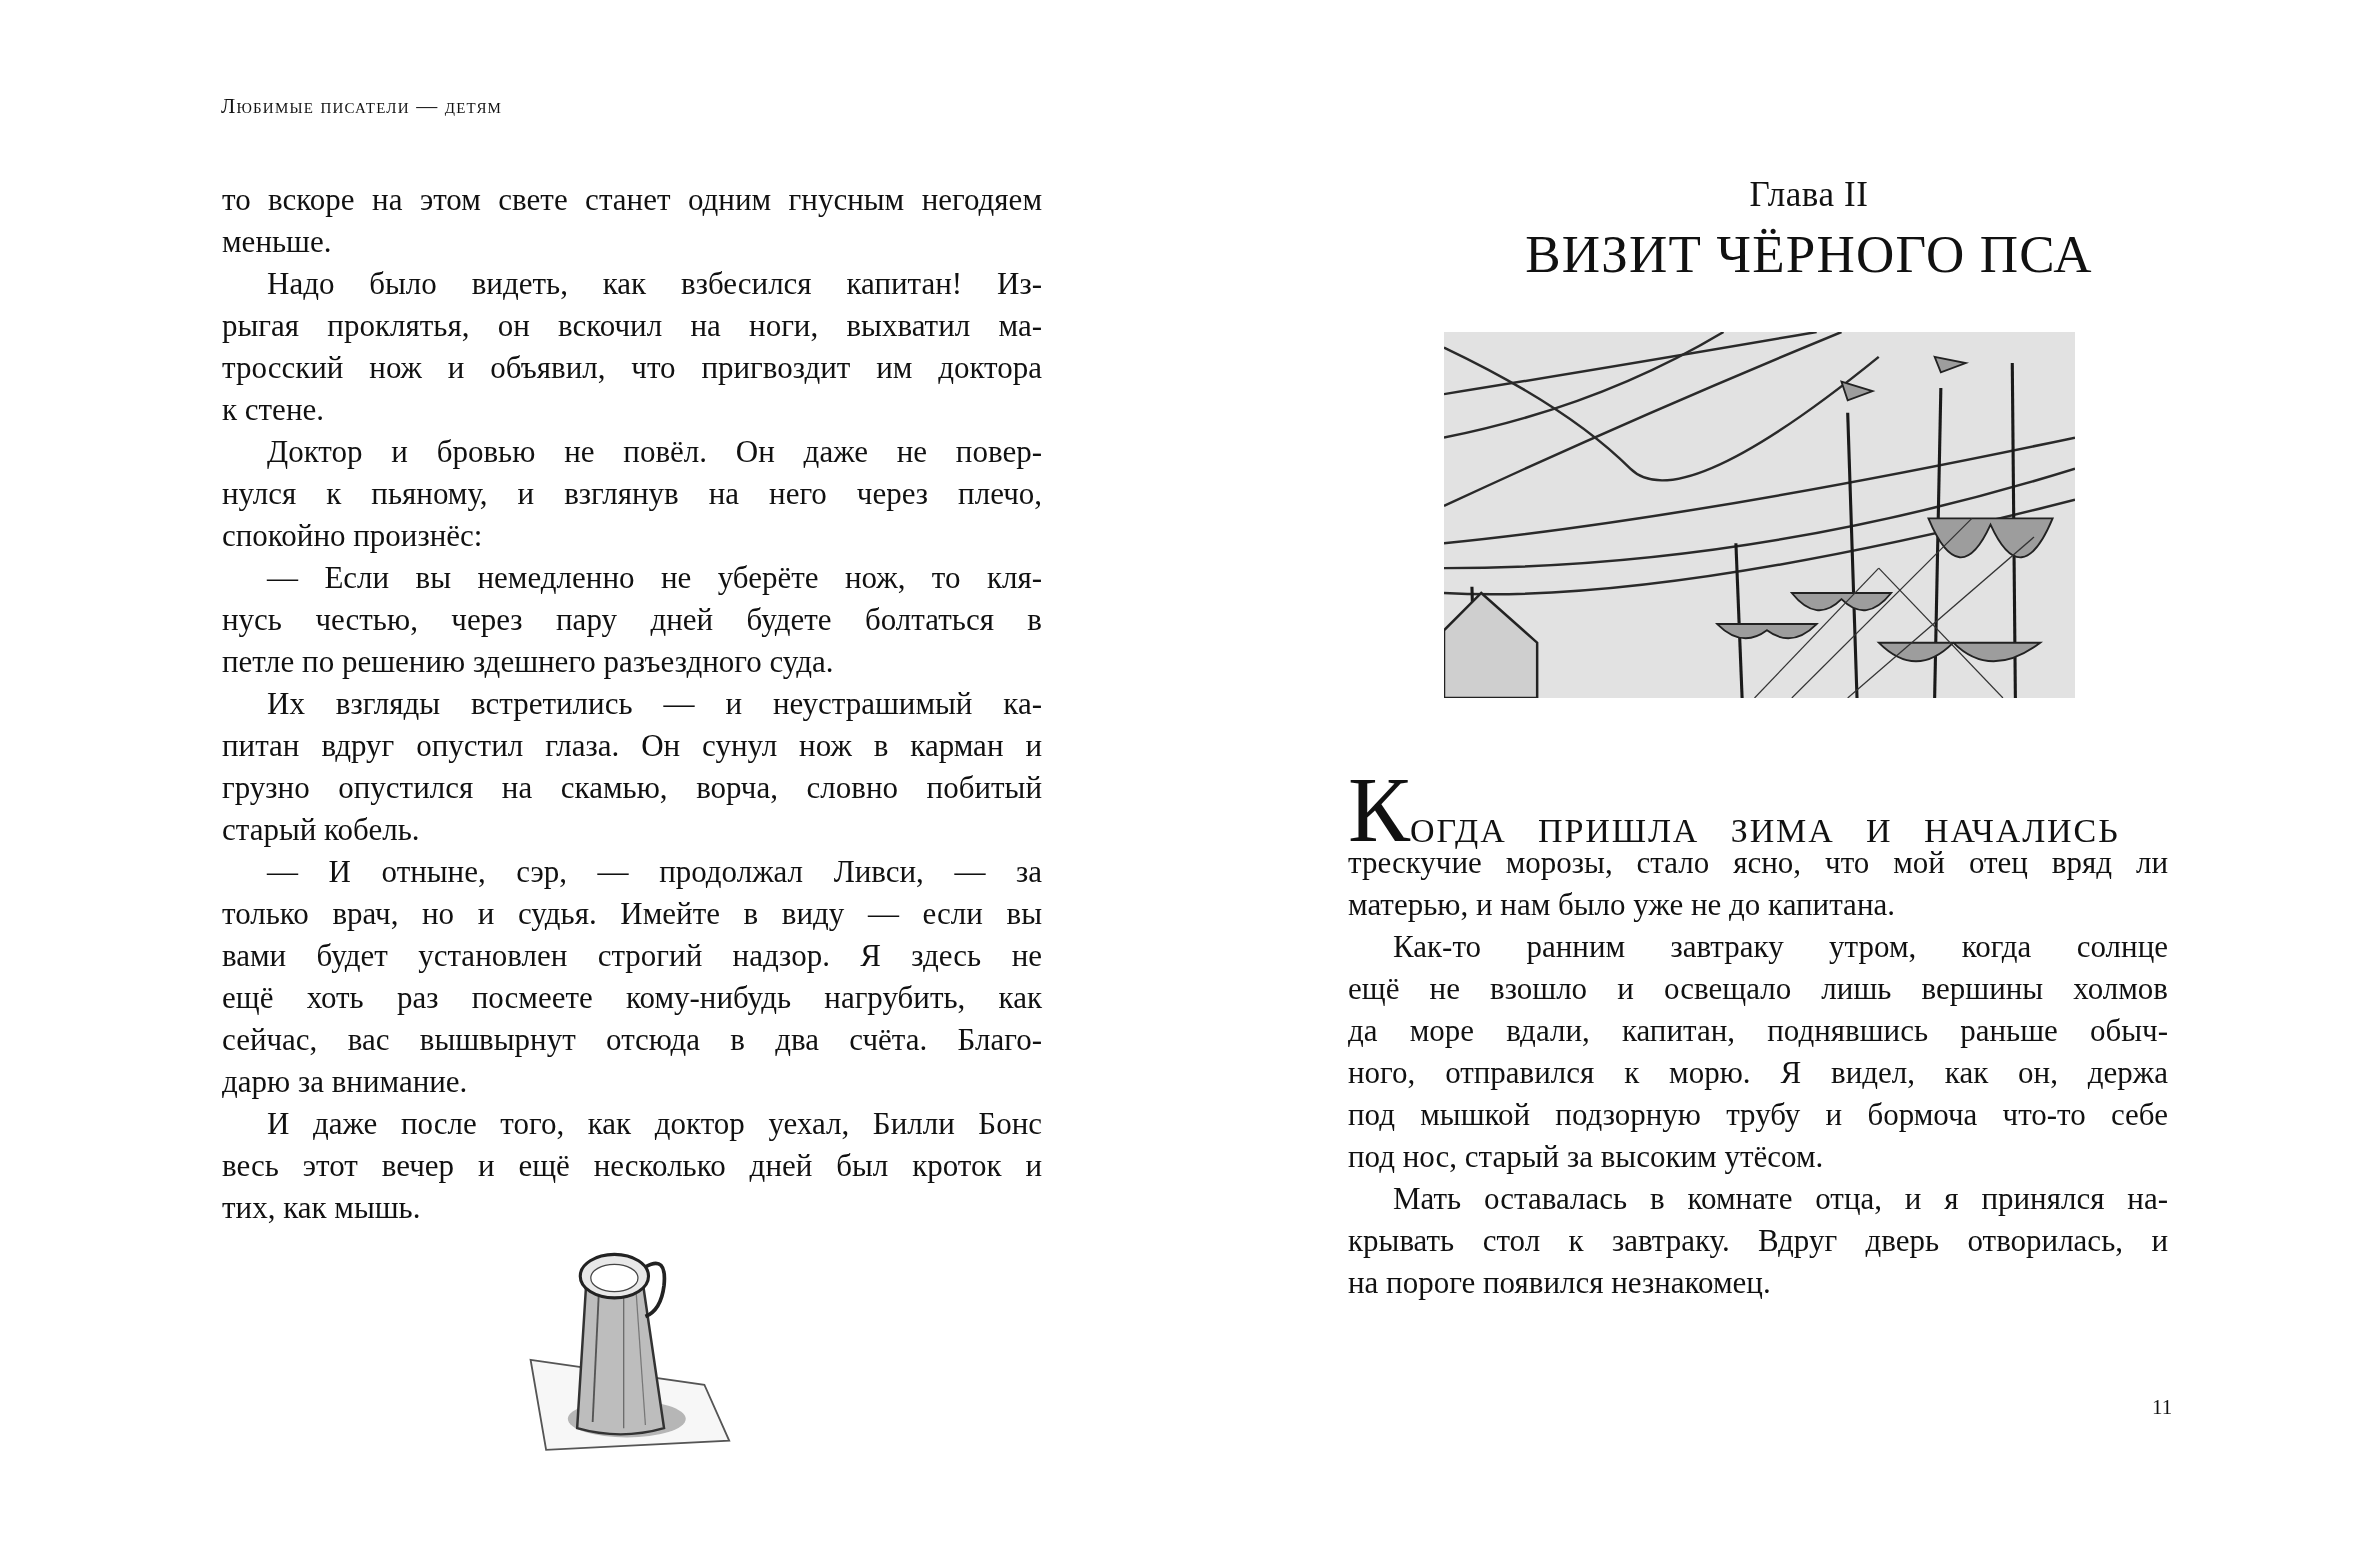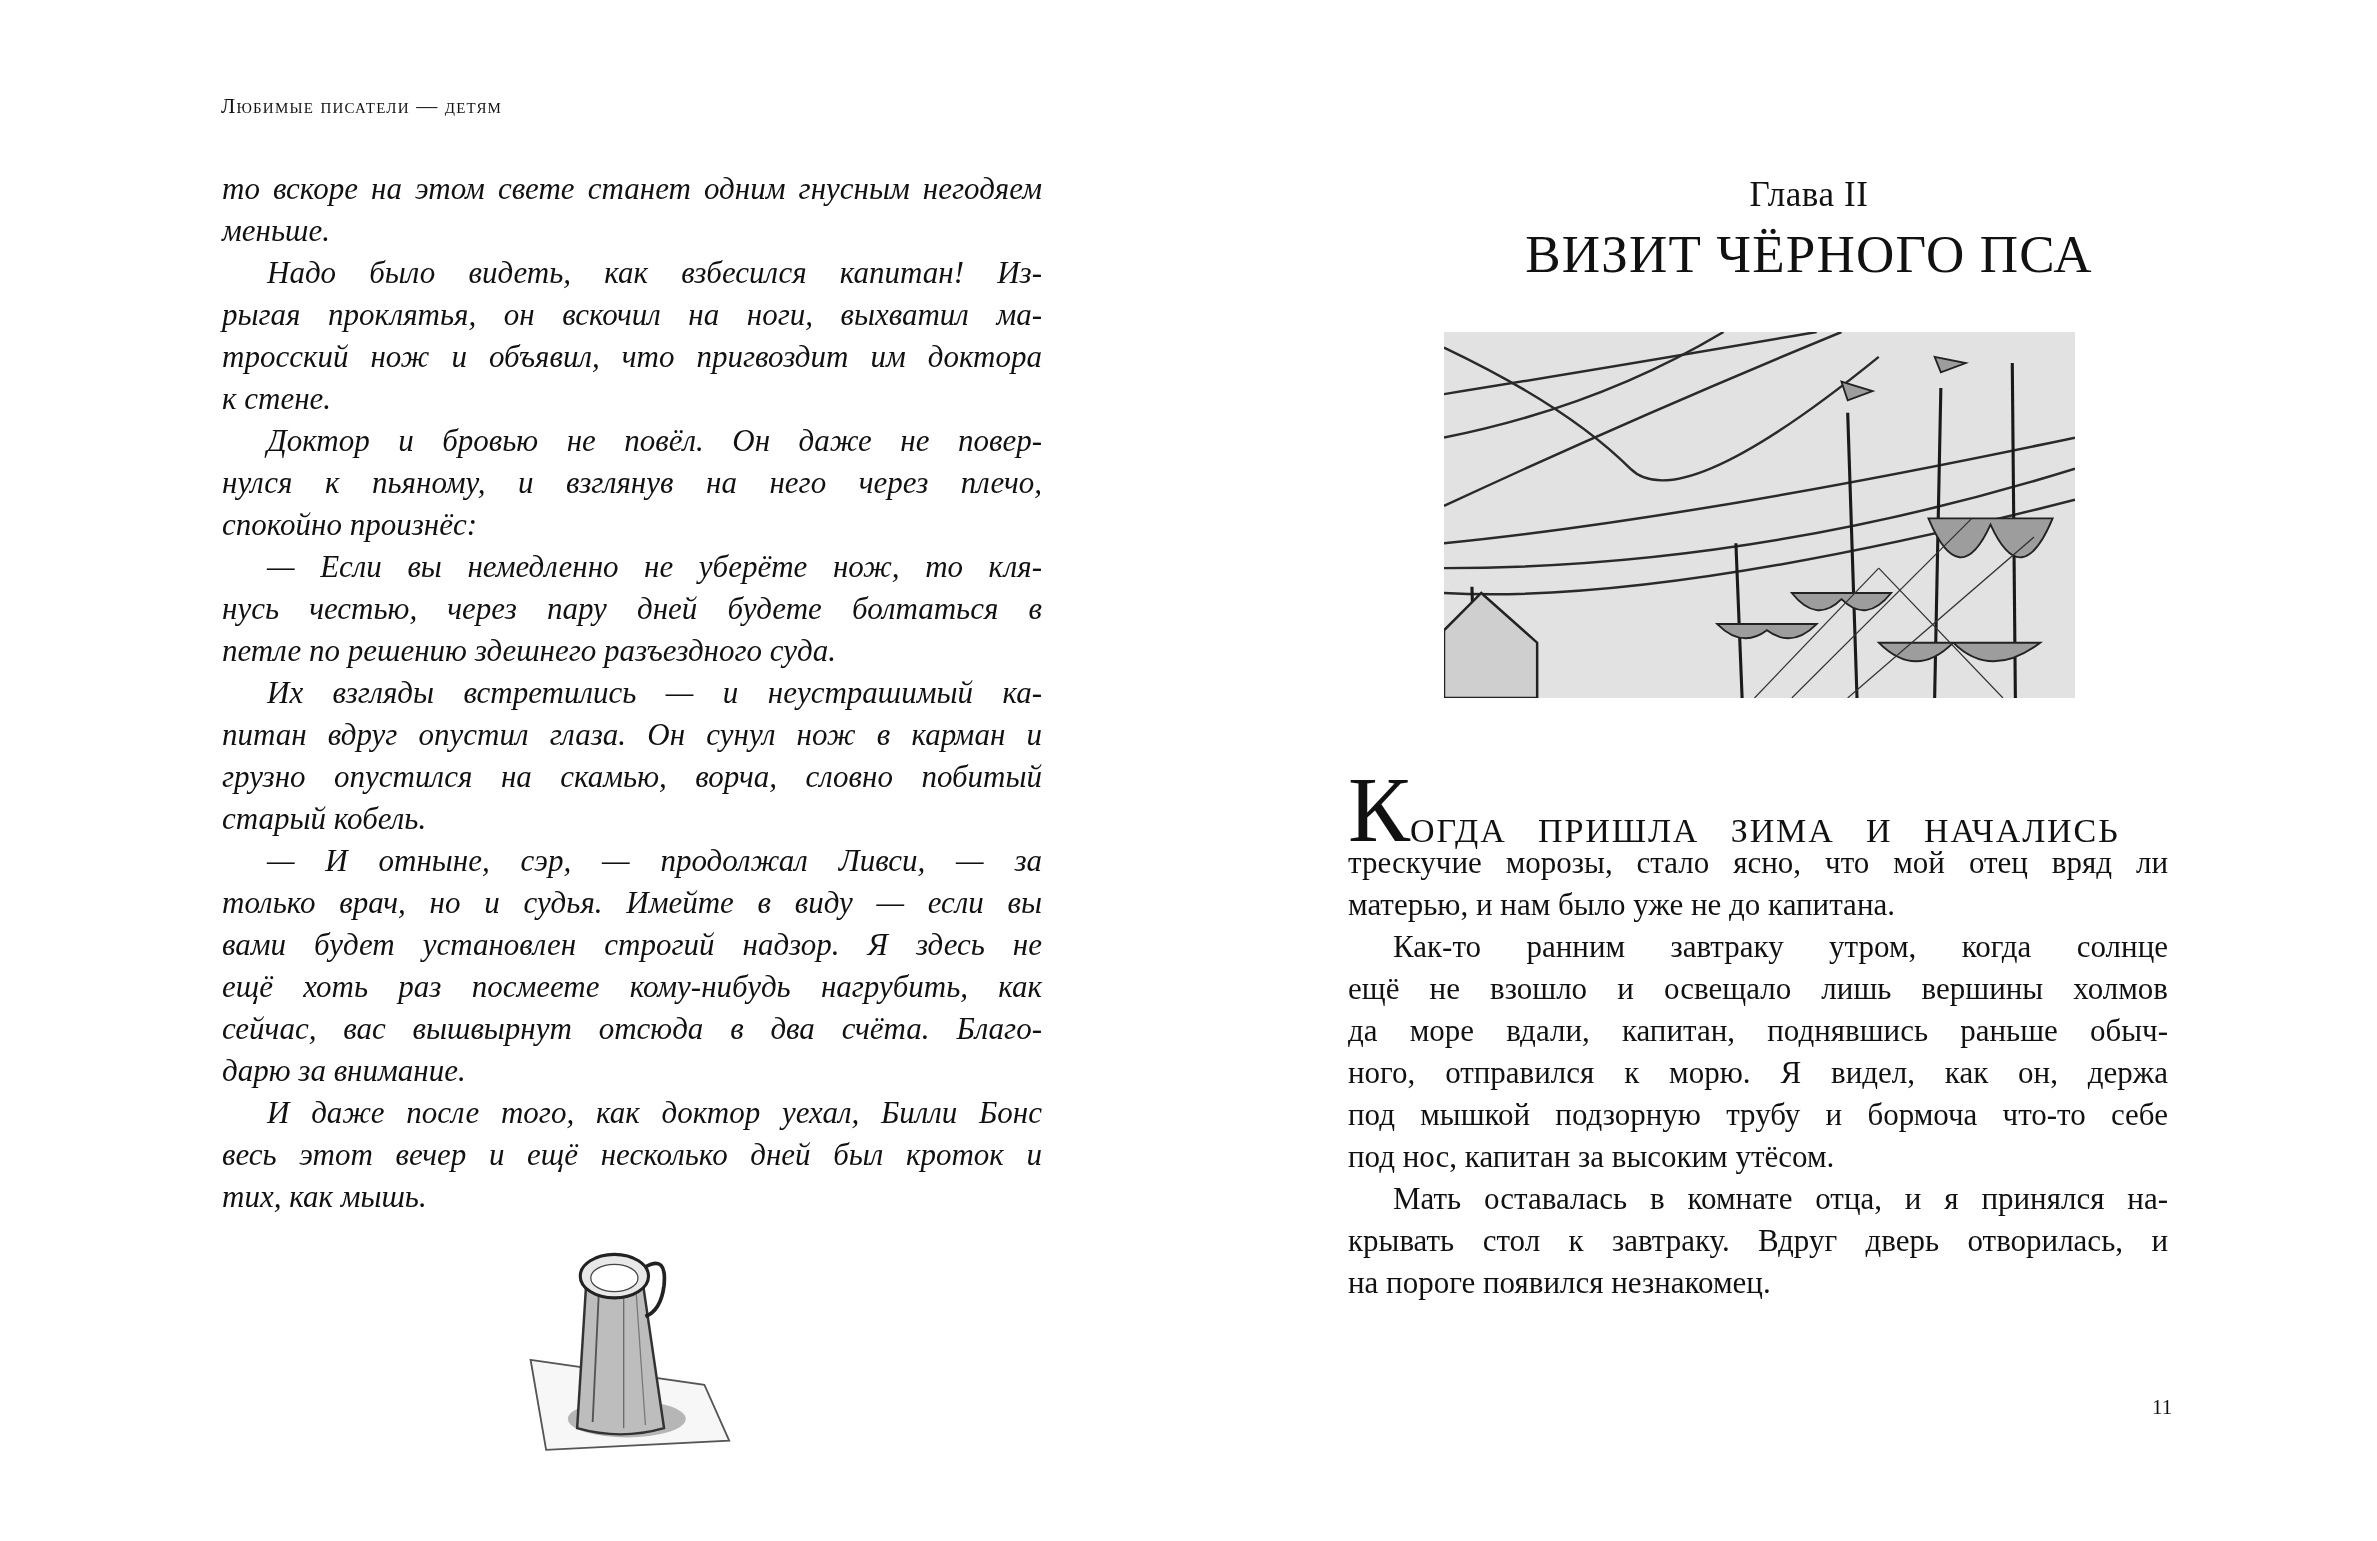--- a/index.html
+++ b/index.html
@@ -6,21 +6,21 @@
   body { width:2377px; height:1541px; position:relative; overflow:hidden;
          font-family:"Liberation Serif","DejaVu Serif",serif; color:#111; }
   .page { position:absolute; top:0; height:1541px; }
   .left-page { left:0; width:1188px; }
   .right-page { left:1188px; width:1189px; }
 
   .running-head { position:absolute; left:221px; top:94px; font-size:21px;
                   letter-spacing:1.2px; font-variant:small-caps; white-space:nowrap; }
 
   .body-text { position:absolute; font-size:31px; line-height:42px; text-align:justify; }
-  .left-body { left:222px; top:168px; width:820px;font-style:italic; }
+  .left-body { left:222px; top:179px; width:820px; }
   .right-body { left:160px; top:842px; width:820px; }
   .body-text p { margin:0; text-indent:45px; }
   .body-text p.noindent { text-indent:0; }
   .line { display:block; text-align:justify; text-align-last:justify; white-space:nowrap; }
   .line.last { text-align-last:left; }
 
   .chapter-label { position:absolute; left:0; width:1056px; top:175px; text-align:center;
                    font-size:35px; letter-spacing:0.6px; }
   .chapter-title { position:absolute; left:0; width:1056px; top:224px; text-align:center;
                    font-size:53px; letter-spacing:1.2px; }
@@ -149,21 +149,21 @@
       <p class="noindent" style="text-indent: 0px;">
         <span class="line">трескучие морозы, стало ясно, что мой отец вряд ли</span>
         <span class="line last">матерью, и нам было уже не до капитана.</span>
       </p>
       <p style="text-indent: 0px;">
         <span class="line" style="padding-left: 45px;">Как-то ранним завтраку утром, когда солнце</span>
         <span class="line">ещё не взошло и освещало лишь вершины холмов</span>
         <span class="line">да море вдали, капитан, поднявшись раньше обыч-</span>
         <span class="line">ного, отправился к морю. Я видел, как он, держа</span>
         <span class="line">под мышкой подзорную трубу и бормоча что-то себе</span>
-        <span class="line last">под нос, капитан за высоким утёсом.</span>
+        <span class="line last">под нос, старый за высоким утёсом.</span>
       </p>
       <p style="text-indent: 0px;">
         <span class="line" style="padding-left: 45px;">Мать оставалась в комнате отца, и я принялся на-</span>
         <span class="line">крывать стол к завтраку. Вдруг дверь отворилась, и</span>
         <span class="line last">на пороге появился незнакомец.</span>
       </p>
     </div>
 
   <div class="page-number">11</div>
 </div>

